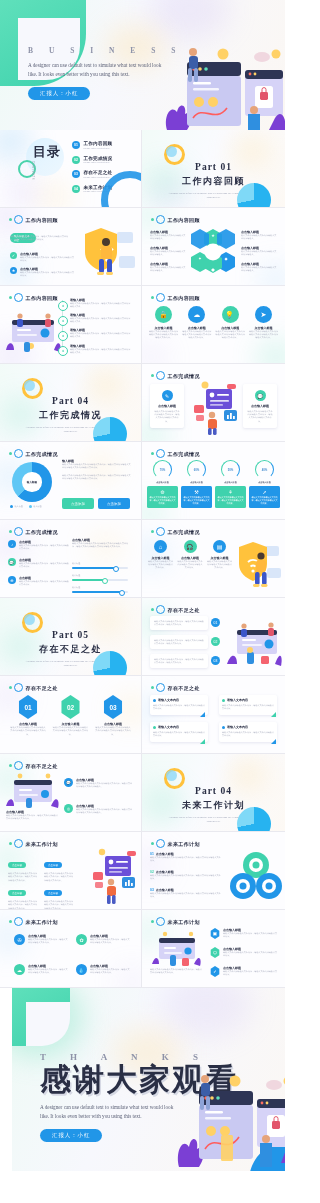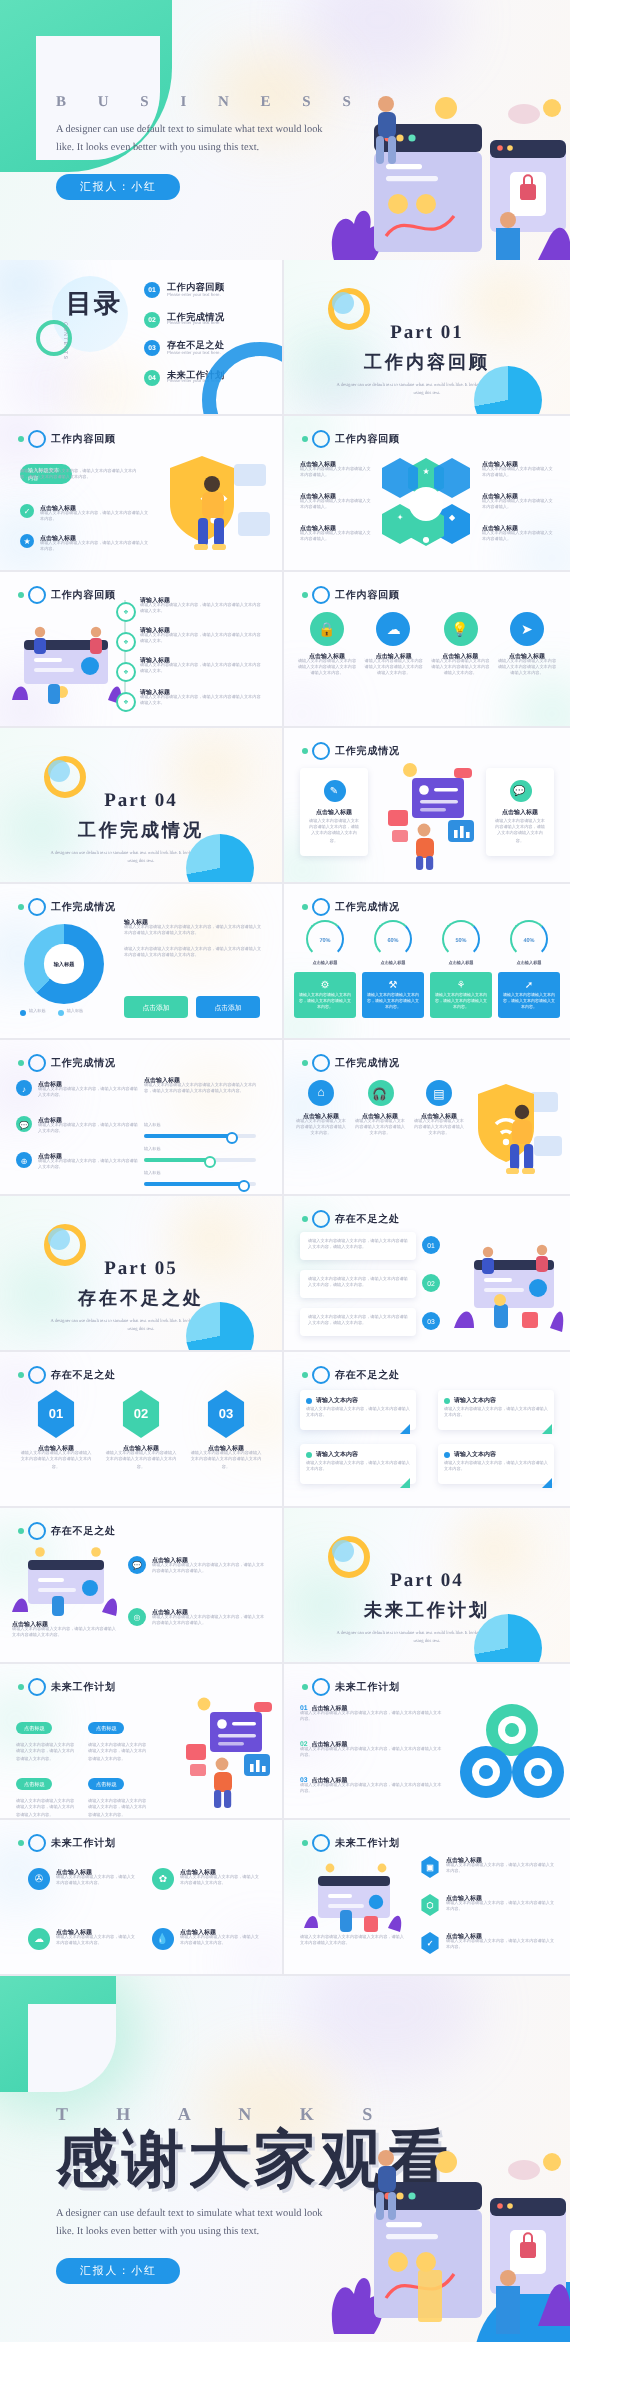--- a/index.html
+++ b/index.html
@@ -2,21 +2,21 @@
 <html><head>
 <meta charset="utf-8">
 <style>
   html,body{margin:0;padding:0;background:#fff;}
   body{width:285px;font-family:"Liberation Sans",sans-serif;color:#2b2f45;}
   .deck{width:285px;position:relative;}
 
   
   .slide{position:relative;overflow:hidden;background:#fdfdff;}
   .wide{width:285px;height:130px;}
-  .thanks{width:285px;height:183px;}
+  .thanks{width:285px;height:183px;margin-left:12px;}
   .half{width:142px;height:78px;float:left;border-right:1px solid #e9e9ef;border-bottom:1px solid #e9e9ef;box-sizing:border-box;}
   .half.r{width:143px;border-right:none;}
   .row{width:285px;overflow:hidden;}
 
   
   .blob{position:absolute;border-radius:50%;filter:blur(14px);opacity:.55;pointer-events:none;}
   .b-mint{background:#7fe3c4;}
   .b-blue{background:#9cd2f7;}
   .b-purple{background:#cdbdf2;}
   .b-yellow{background:#ffdf9b;}

